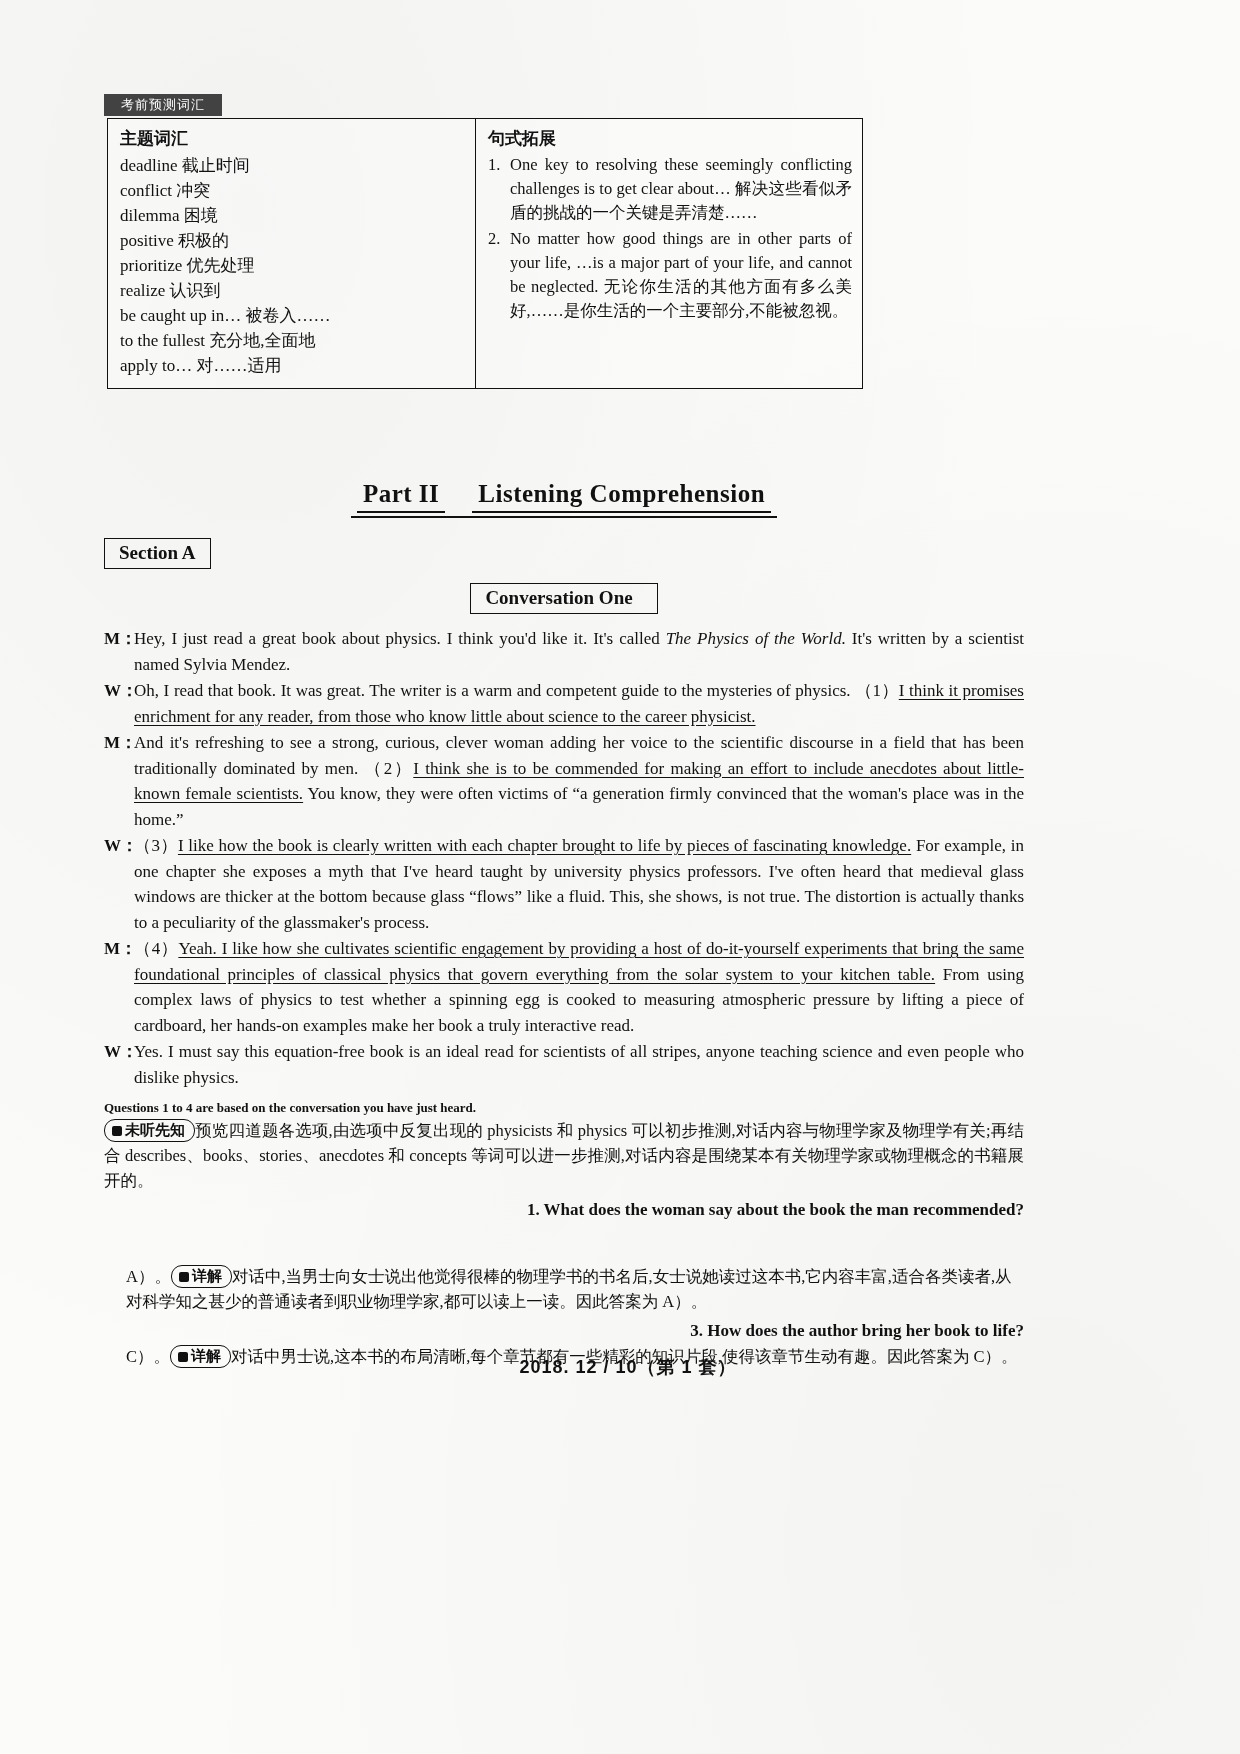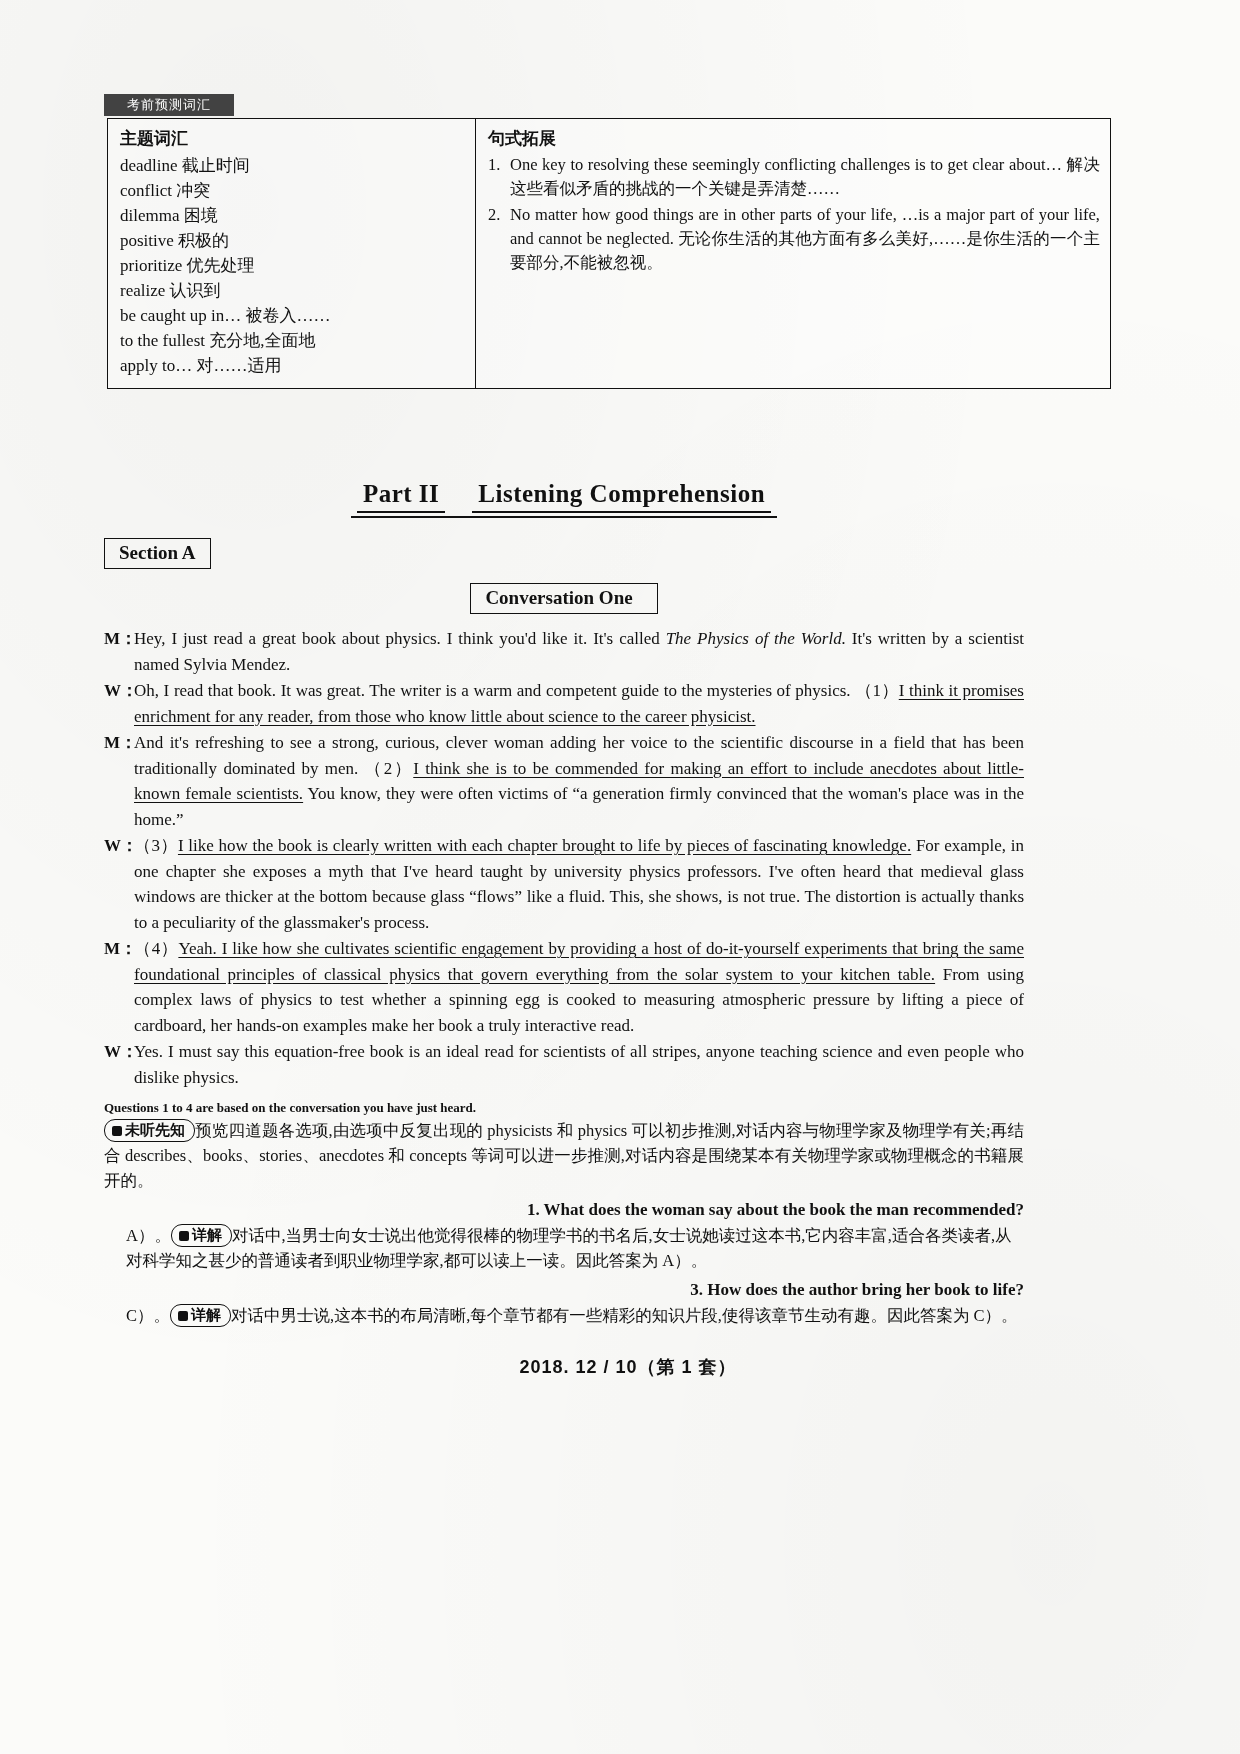--- a/index.html
+++ b/index.html
@@ -37,40 +37,40 @@
     left: 104px;
     top: 88px;
     width: 920px;
   }
 
   
   .corner-tag {
     position: absolute;
     left: 0px;
     top: 6px;
-    width: 130px;
+    width: 118px;
     height: 22px;
     background: #1c1c1c;
     color: #fff;
     font-size: 13px;
     letter-spacing: 1px;
     font-family: "Liberation Sans", sans-serif;
     line-height: 22px;
     text-align: center;
     opacity: 0.82;
     overflow: hidden;
     white-space: nowrap;
   }
 
   
   .vocab-box {
     position: absolute;
     left: 3px;
     top: 30px;
-    width: 1004px;
+    width: 756px;
     border: 1.4px solid #111;
     display: flex;
     box-sizing: border-box;
     background: rgba(255,255,255,0.35);
   }
   .vocab-left {
     width: 368px;
     border-right: 1.4px solid #111;
     padding: 8px 10px 10px 12px;
     box-sizing: border-box;
@@ -306,21 +306,21 @@
 
     <div class="q-head">Questions 1 to 4 are based on the conversation you have just heard.</div>
 
     <div class="tip-para">
       <span class="tipbox"><span class="dot"></span><span>未听先知</span></span><span>预览四道题各选项,由选项中反复出现的 physicists 和 physics 可以初步推测,对话内容与物理学家及物理学有关;再结合 describes、books、stories、anecdotes 和 concepts 等词可以进一步推测,对话内容是围绕某本有关物理学家或物理概念的书籍展开的。</span>
     </div>
 
     <div id="question-list">
         <div class="q-item">1. What does the woman say about the book the man recommended?</div>
         <div class="ans-block">
-          <span style="display: block;"><span class="ans-key">A）。</span><span class="tipbox"><span class="dot"></span><span>详解</span></span><span class="ans-text">对话中,当男士向女士说出他觉得很棒的物理学书的书名后,女士说她读过这本书,它内容丰富,适合各类读者,从对科学知之甚少的普通读者到职业物理学家,都可以读上一读。因此答案为 A）。</span></span>
+          <span style="display: block; margin-top: 41px;"><span class="ans-key">A）。</span><span class="tipbox"><span class="dot"></span><span>详解</span></span><span class="ans-text">对话中,当男士向女士说出他觉得很棒的物理学书的书名后,女士说她读过这本书,它内容丰富,适合各类读者,从对科学知之甚少的普通读者到职业物理学家,都可以读上一读。因此答案为 A）。</span></span>
         </div>
         <div class="q-item">3. How does the author bring her book to life?</div>
         <div class="ans-block">
           <span style="display: block;"><span class="ans-key">C）。</span><span class="tipbox"><span class="dot"></span><span>详解</span></span><span class="ans-text">对话中男士说,这本书的布局清晰,每个章节都有一些精彩的知识片段,使得该章节生动有趣。因此答案为 C）。</span></span>
         </div>
       </div>
 
   </div>
 
   <div class="footer">2018. 12 / 10（第 1 套）</div>

